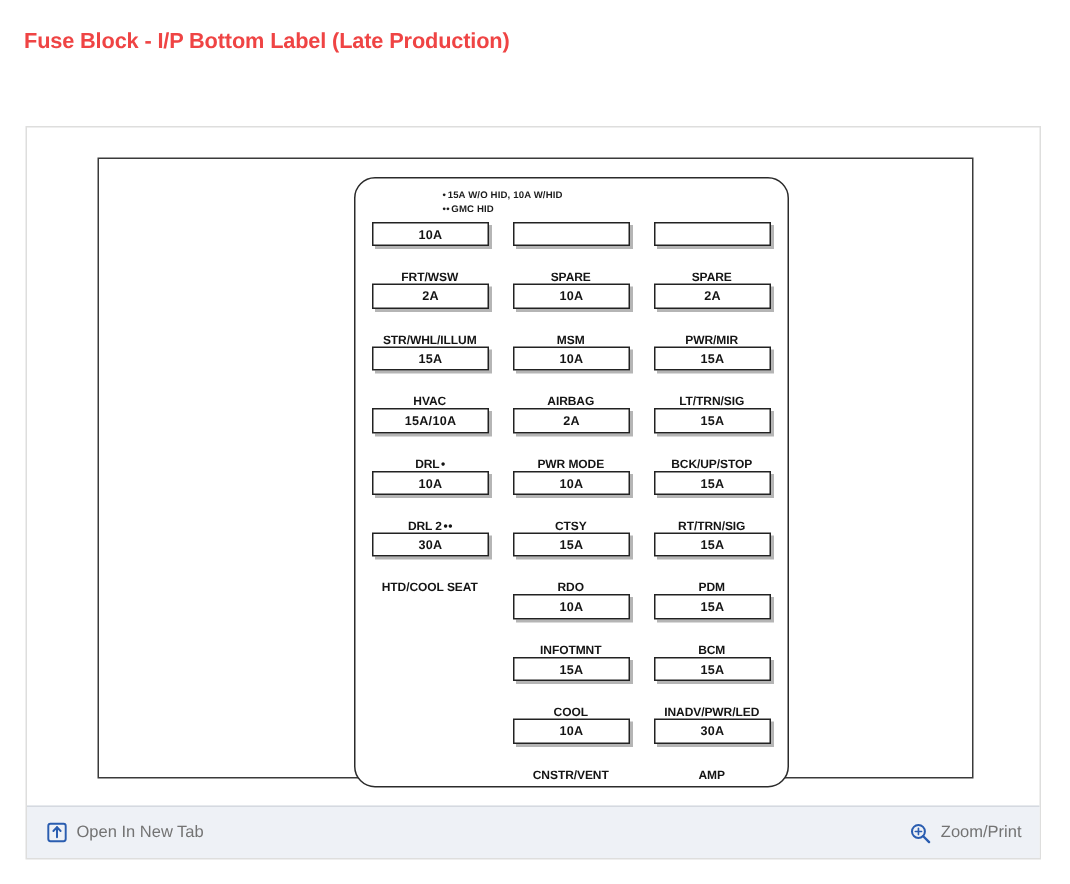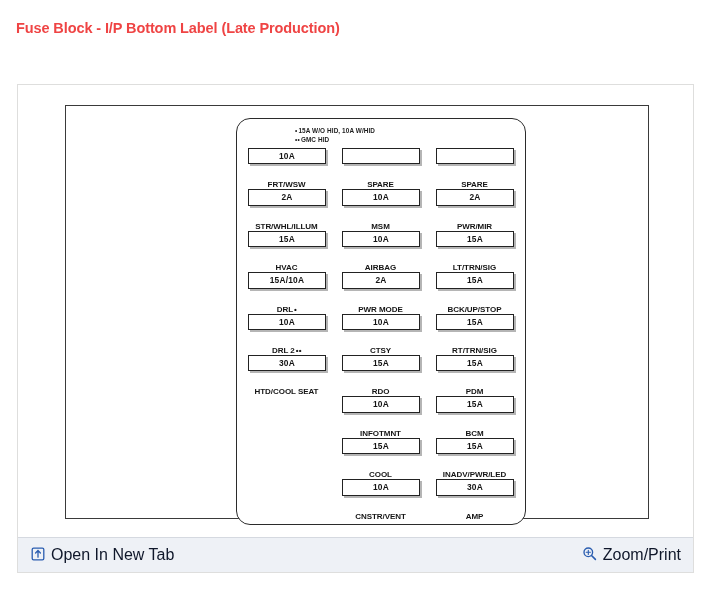--- a/index.html
+++ b/index.html
@@ -166,24 +166,24 @@
     background: #eef1f6;
     border-top: 1px solid #d5d9e0;
     display: flex;
     align-items: center;
     justify-content: space-between;
     padding: 0 12px;
     box-sizing: border-box;
   }
   .footer-link {
     display: flex;
-    align-items: flex-start;
+    align-items: center;
     gap: 6px;
-    color: #0f172a;
-    font-size: 16px;
+    color: #737373;
+    font-size: 11px;
     cursor: pointer;
     user-select: none;
     white-space: nowrap;
   }
   .footer-link .icon {
     display: inline-flex;
     align-items: center;
     justify-content: center;
     width: 15px;
     height: 15px;

